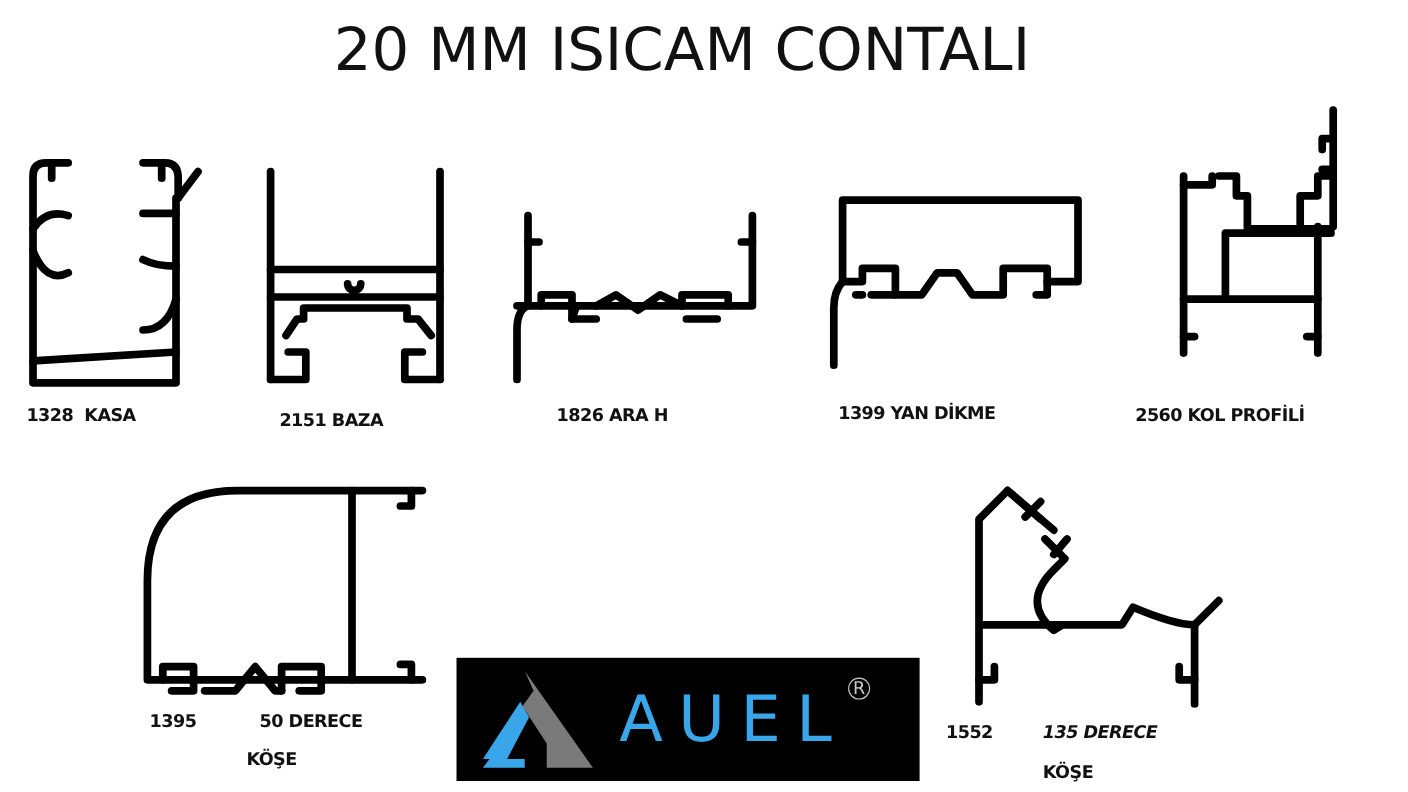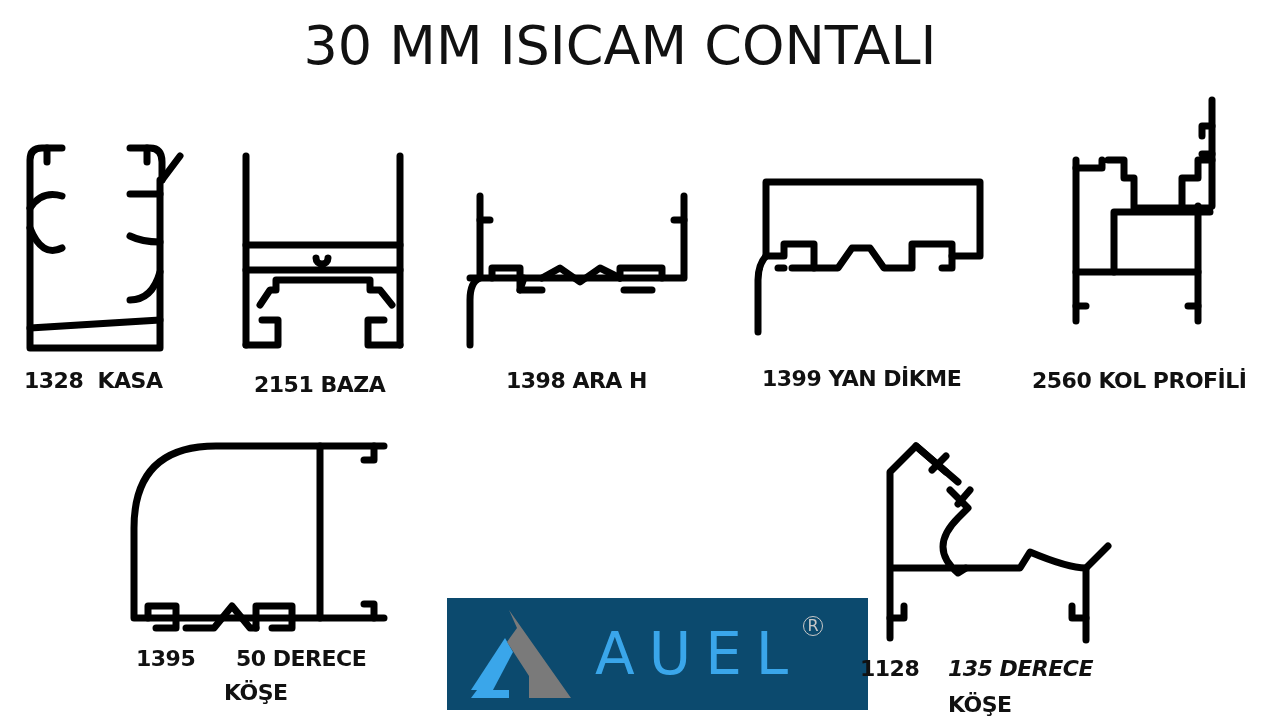--- a/index.html
+++ b/index.html
@@ -1,28 +1,28 @@
 <!DOCTYPE html>
 <html><head>
 <meta charset="utf-8">
 <style>
   html,body{margin:0;padding:0;}
   body{width:1280px;height:720px;background:#ffffff;position:relative;overflow:hidden;font-family:"Liberation Sans",sans-serif;color:#111;}
   .title{position:absolute;left:0;top:14px;width:1240px;text-align:center;font-family:"DejaVu Sans",sans-serif;font-size:54px;letter-spacing:0px;color:#111;}
   .profile{position:absolute;}
   .profile svg{position:absolute;left:0;top:0;overflow:visible;}
-  .lbl{position:absolute;font-family:"DejaVu Sans",sans-serif;font-weight:bold;font-size:22px;white-space:nowrap;color:#111;letter-spacing:-0.5px;}
-  .logo{position:absolute;left:415px;top:598px;width:421px;height:112px;background:#0c4a6e;margin-left:32px;}
+  .lbl{position:absolute;font-family:"DejaVu Sans",sans-serif;font-weight:bold;font-size:16px;white-space:nowrap;color:#111;letter-spacing:-0.5px;}
+  .logo{position:absolute;left:415px;top:598px;width:421px;height:112px;background:#000000;}
   .logo-text{position:absolute;left:148px;top:22px;font-family:"DejaVu Sans",sans-serif;font-size:58px;color:#3aa6ea;letter-spacing:14px;font-weight:normal;}
   .logo-reg{position:absolute;left:356px;top:18px;font-family:"DejaVu Sans",sans-serif;font-size:16px;color:#c8c8c8;border:1.5px solid #c8c8c8;border-radius:50%;width:18px;height:18px;line-height:18px;text-align:center;}
 </style>
 </head>
 <body>
 
-<div class="title">30 MM ISICAM CONTALI</div>
+<div class="title">20 MM ISICAM CONTALI</div>
 
 <div class="profile" style="left:22px;top:140px;width:170px;height:220px;">
   <svg width="170" height="220" viewBox="0 0 170 220" fill="none" stroke="#000" stroke-width="7" stroke-linecap="round" stroke-linejoin="round">
     <path d="M40 8 H20 Q8 8 8 20 V208 H138 V40"></path>
     <path d="M108 8 H128 Q140 8 140 22 V40"></path>
     <path d="M140 40 L158 16"></path>
     <path d="M8 188 L138 180"></path>
     <path d="M25 8 V22"></path>
     <path d="M125 8 V22"></path>
     <path d="M8 68 Q20 50 40 56"></path>
@@ -53,21 +53,21 @@
     <path d="M18 6 V88 Q8 92 8 110 V155"></path>
     <path d="M222 6 V88 H8"></path>
     <path d="M18 30 H28"></path>
     <path d="M222 30 H212"></path>
     <path d="M30 88 V78 H58 V100 H80"></path>
     <path d="M58 100 L62 88"></path>
     <path d="M80 88 L98 78 L118 92 L138 78 L158 88"></path>
     <path d="M158 88 V78 H200 V88"></path>
     <path d="M162 100 H190"></path>
   </svg>
-  <div class="lbl" style="left:44px;top:178px;">1398 ARA H</div>
+  <div class="lbl" style="left:44px;top:178px;">1826 ARA H</div>
 </div>
 
 <div class="profile" style="left:752px;top:170px;width:240px;height:220px;">
   <svg width="240" height="180" viewBox="0 0 240 180" fill="none" stroke="#000" stroke-width="7" stroke-linecap="round" stroke-linejoin="round">
     <path d="M14 86 V12 H228 V86 H200"></path>
     <path d="M14 86 Q6 95 6 110 V162"></path>
     <path d="M14 86 H32 V74 H62 V98 H40"></path>
     <path d="M62 98 H86 L100 78 H118 L132 98 H160 V74 H200 V98 H190"></path>
     <path d="M32 98 H26"></path>
   </svg>
@@ -120,16 +120,16 @@
   <svg width="270" height="210" viewBox="0 0 270 210" fill="none" stroke="#000" stroke-width="7" stroke-linecap="round" stroke-linejoin="round">
     <path d="M32 200 V34 L58 8 L88 34 M92 52 L110 70 L100 80 Q70 110 100 135 L108 130 H32"></path>
     <path d="M58 8 L100 44"></path>
     <path d="M74 32 L88 18"></path>
     <path d="M112 52 L100 66"></path>
     <path d="M108 130 H162 L172 114 Q210 130 228 130 L250 108"></path>
     <path d="M228 130 V202"></path>
     <path d="M32 180 H46 V168"></path>
     <path d="M228 180 H214 V168"></path>
   </svg>
-  <div class="lbl" style="left:2px;top:218px;">1128</div>
+  <div class="lbl" style="left:2px;top:218px;">1552</div>
   <div class="lbl" style="left:90px;top:218px;font-style:italic;">135 DERECE</div>
   <div class="lbl" style="left:90px;top:254px;">KÖŞE</div>
 </div>
 
 </body></html>

